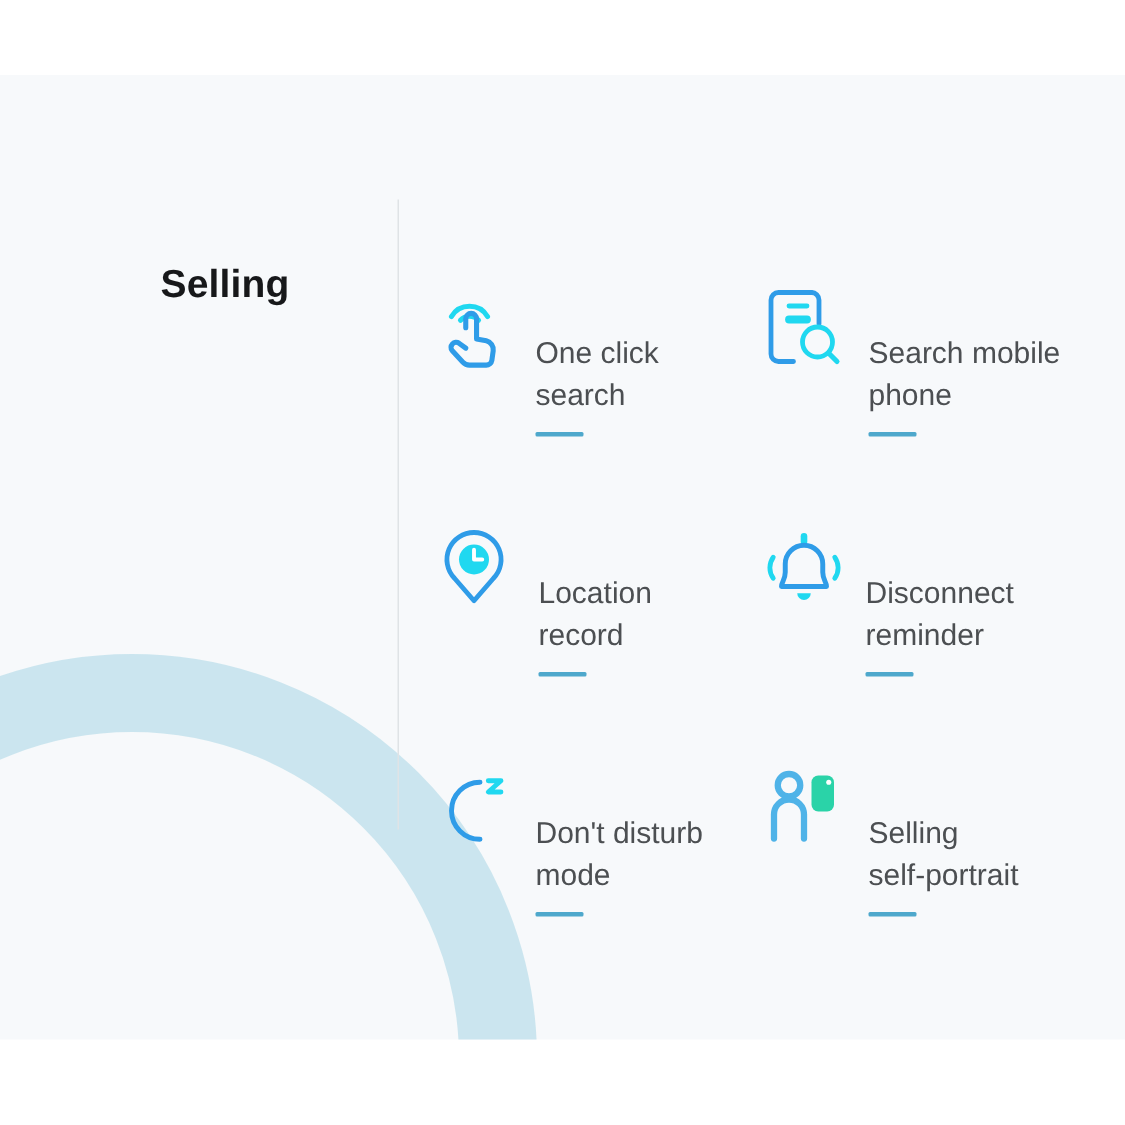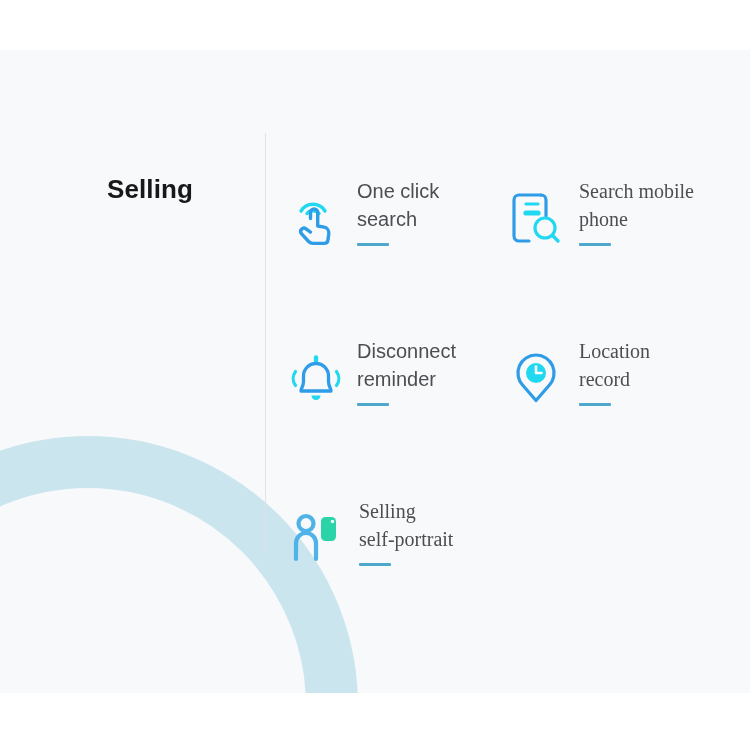--- a/index.html
+++ b/index.html
@@ -94,32 +94,33 @@
   .feature .txt {
     padding-left:10px;
     padding-top:2px;
   }
 
   .feature .label {
     font-size:20px;
     line-height:1.42;
     color:#4c4f52;
     white-space:pre-line;
+    margin-top:45px;
   }
 
   .feature .rule {
     margin-top:9px;
     width:32px;
     height:3px;
     background:#4ea8cc;
     border-radius:1px;
   }
 
   
-  .col2 .txt { padding-left:12px;font-family:Liberation Serif, serif; }
+  .col2 .txt { padding-left:12px; }
 </style>
 </head>
 <body>
 
 <div id="page">
 
   <div class="panel">
 
     <div class="deco-ring"></div>
 
@@ -157,52 +158,65 @@
             <line x1="45.5" y1="46.5" x2="51" y2="52" stroke="#20d8f0" stroke-width="3.4" stroke-linecap="round"></line>
           </svg>
         </div>
         <div class="txt">
           <div class="label">Search mobile
 phone</div>
           <div class="rule"></div>
         </div>
       </div>
 
+      <div class="feature col2">
+        <div class="icon-wrap">
+          <svg width="58" height="58" viewBox="0 0 58 58" fill="none">
+            <path d="M29 6 a18 18 0 0 1 13 30.5 l-13 15 l-13 -15 A18 18 0 0 1 29 6 z" stroke="#2f9ce8" stroke-width="3.2" stroke-linejoin="round"></path>
+            <circle cx="29" cy="24" r="10" fill="#20d8f0"></circle>
+            <path d="M29 17.5 v6.5 h5.5" stroke="#ffffff" stroke-width="2.6" stroke-linecap="round" stroke-linejoin="round"></path>
+          </svg>
+        </div>
+        <div class="txt">
+          <div class="label">Location
+record</div>
+          <div class="rule"></div>
+        </div>
+      </div>
+
       <div class="feature col1">
         <div class="icon-wrap">
           <svg width="58" height="58" viewBox="0 0 58 58" fill="none">
             <path d="M29 8.5 v3.6" stroke="#20d8f0" stroke-width="4.4" stroke-linecap="round"></path>
             <path d="M14 42 c0-3 2.5-4.5 2.5-9.5 V27 a12.5 12.5 0 0 1 25 0 v5.5 c0 5 2.5 6.5 2.5 9.5 z" stroke="#2f9ce8" stroke-width="3.3" stroke-linejoin="round"></path>
             <path d="M24.5 46.5 h9 a4.5 4.5 0 0 1 -9 0 z" fill="#20d8f0"></path>
             <path d="M8.5 22.5 a12 12 0 0 0 0 14" stroke="#20d8f0" stroke-width="3.2" stroke-linecap="round"></path>
             <path d="M49.5 22.5 a12 12 0 0 1 0 14" stroke="#20d8f0" stroke-width="3.2" stroke-linecap="round"></path>
           </svg>
         </div>
         <div class="txt">
           <div class="label">Disconnect
 reminder</div>
           <div class="rule"></div>
         </div>
       </div>
 
-      <div class="feature col2">
-        <div class="icon-wrap">
-          <svg width="58" height="58" viewBox="0 0 58 58" fill="none">
-            <path d="M29 6 a18 18 0 0 1 13 30.5 l-13 15 l-13 -15 A18 18 0 0 1 29 6 z" stroke="#2f9ce8" stroke-width="3.2" stroke-linejoin="round"></path>
-            <circle cx="29" cy="24" r="10" fill="#20d8f0"></circle>
-            <path d="M29 17.5 v6.5 h5.5" stroke="#ffffff" stroke-width="2.6" stroke-linecap="round" stroke-linejoin="round"></path>
-          </svg>
-        </div>
-        <div class="txt">
-          <div class="label">Location
-record</div>
-          <div class="rule"></div>
-        </div>
-      </div>
-
+      <div class="feature col1">
+        <div class="icon-wrap">
+          <svg width="58" height="58" viewBox="0 0 58 58" fill="none">
+            <path d="M33 12.5 A19 19 0 1 0 33 50.5 A16 16 0 0 1 33 12.5 z" stroke="#2f9ce8" stroke-width="3.3" stroke-linejoin="round"></path>
+            <path d="M38.5 11.5 h8.5 l-8.5 7.5 h8.5" stroke="#20d8f0" stroke-width="3.2" stroke-linecap="round" stroke-linejoin="round"></path>
+          </svg>
+        </div>
+        <div class="txt">
+          <div class="label">Don't disturb
+mode</div>
+          <div class="rule"></div>
+        </div>
+      </div>
 
       <div class="feature col2">
         <div class="icon-wrap">
           <svg width="58" height="58" viewBox="0 0 58 58" fill="none">
             <circle cx="19" cy="14.5" r="7.5" stroke="#4fb3e8" stroke-width="4.2"></circle>
             <path d="M9 50 V34 a10 10 0 0 1 20 0 v16" stroke="#4fb3e8" stroke-width="4.2" stroke-linecap="round"></path>
             <rect x="34" y="8" width="15" height="24" rx="4.5" fill="#2ad3a8"></rect>
             <circle cx="45.5" cy="12.5" r="1.7" fill="#ffffff"></circle>
           </svg>
         </div>

